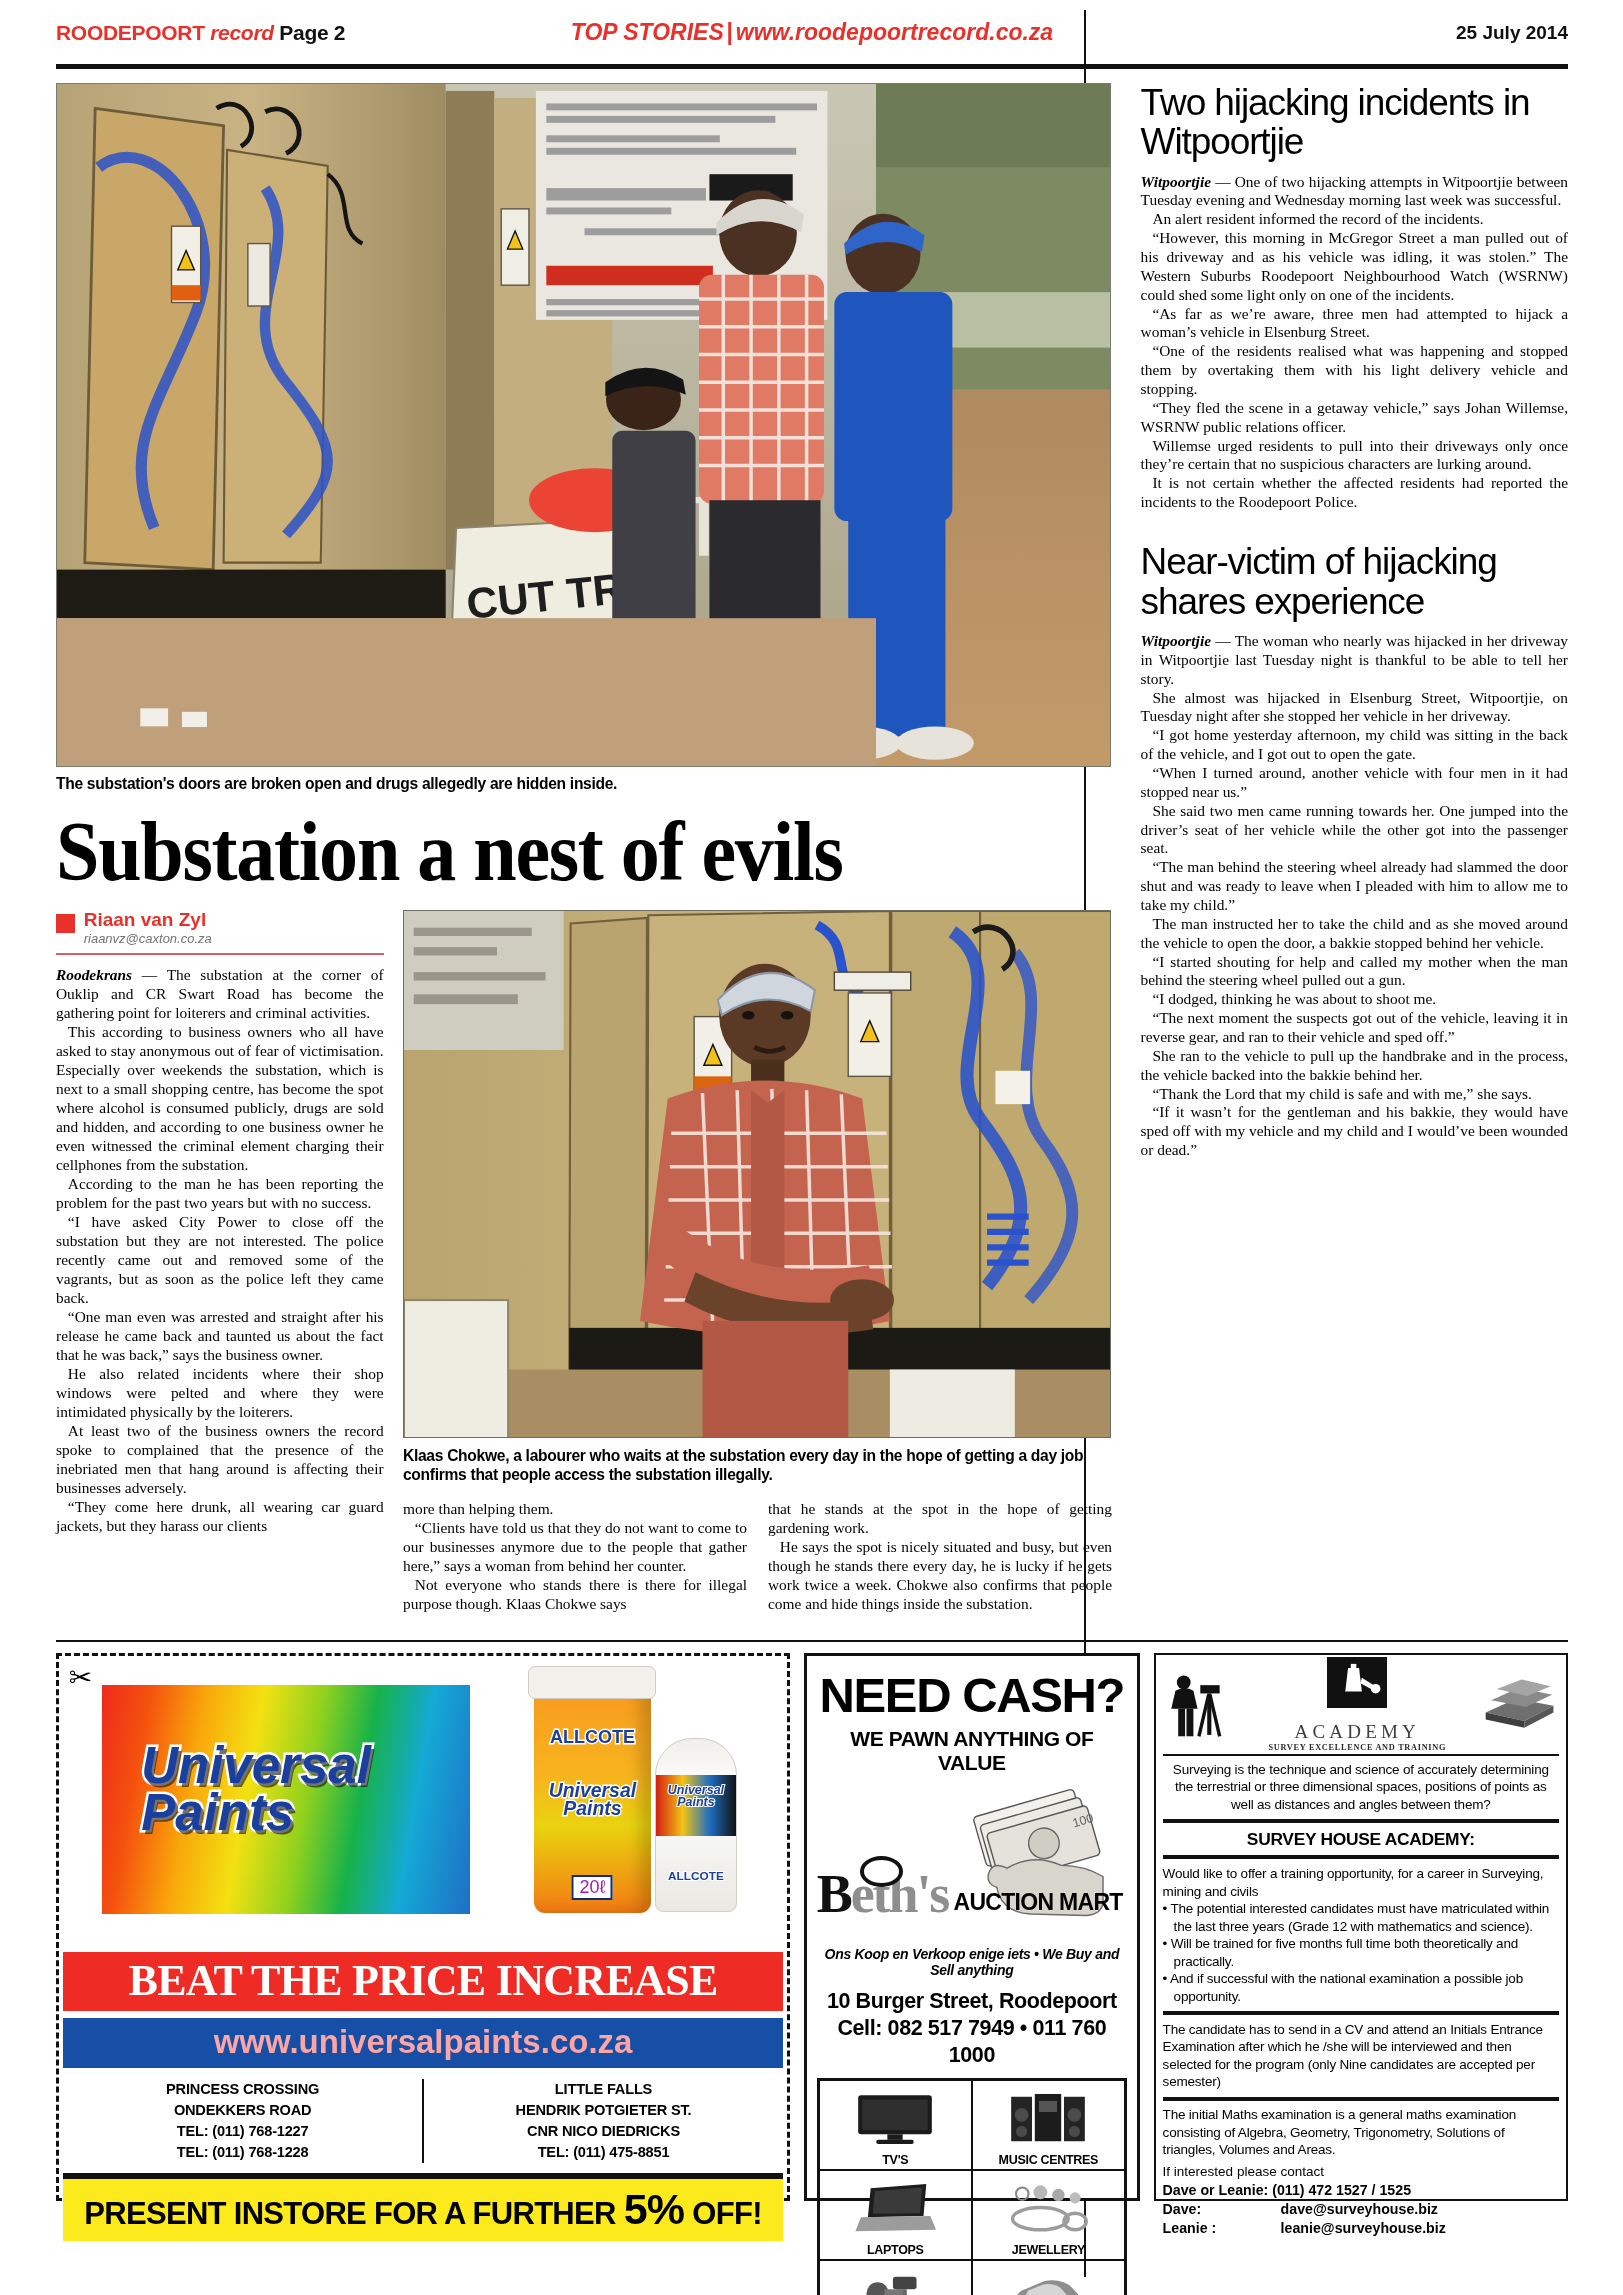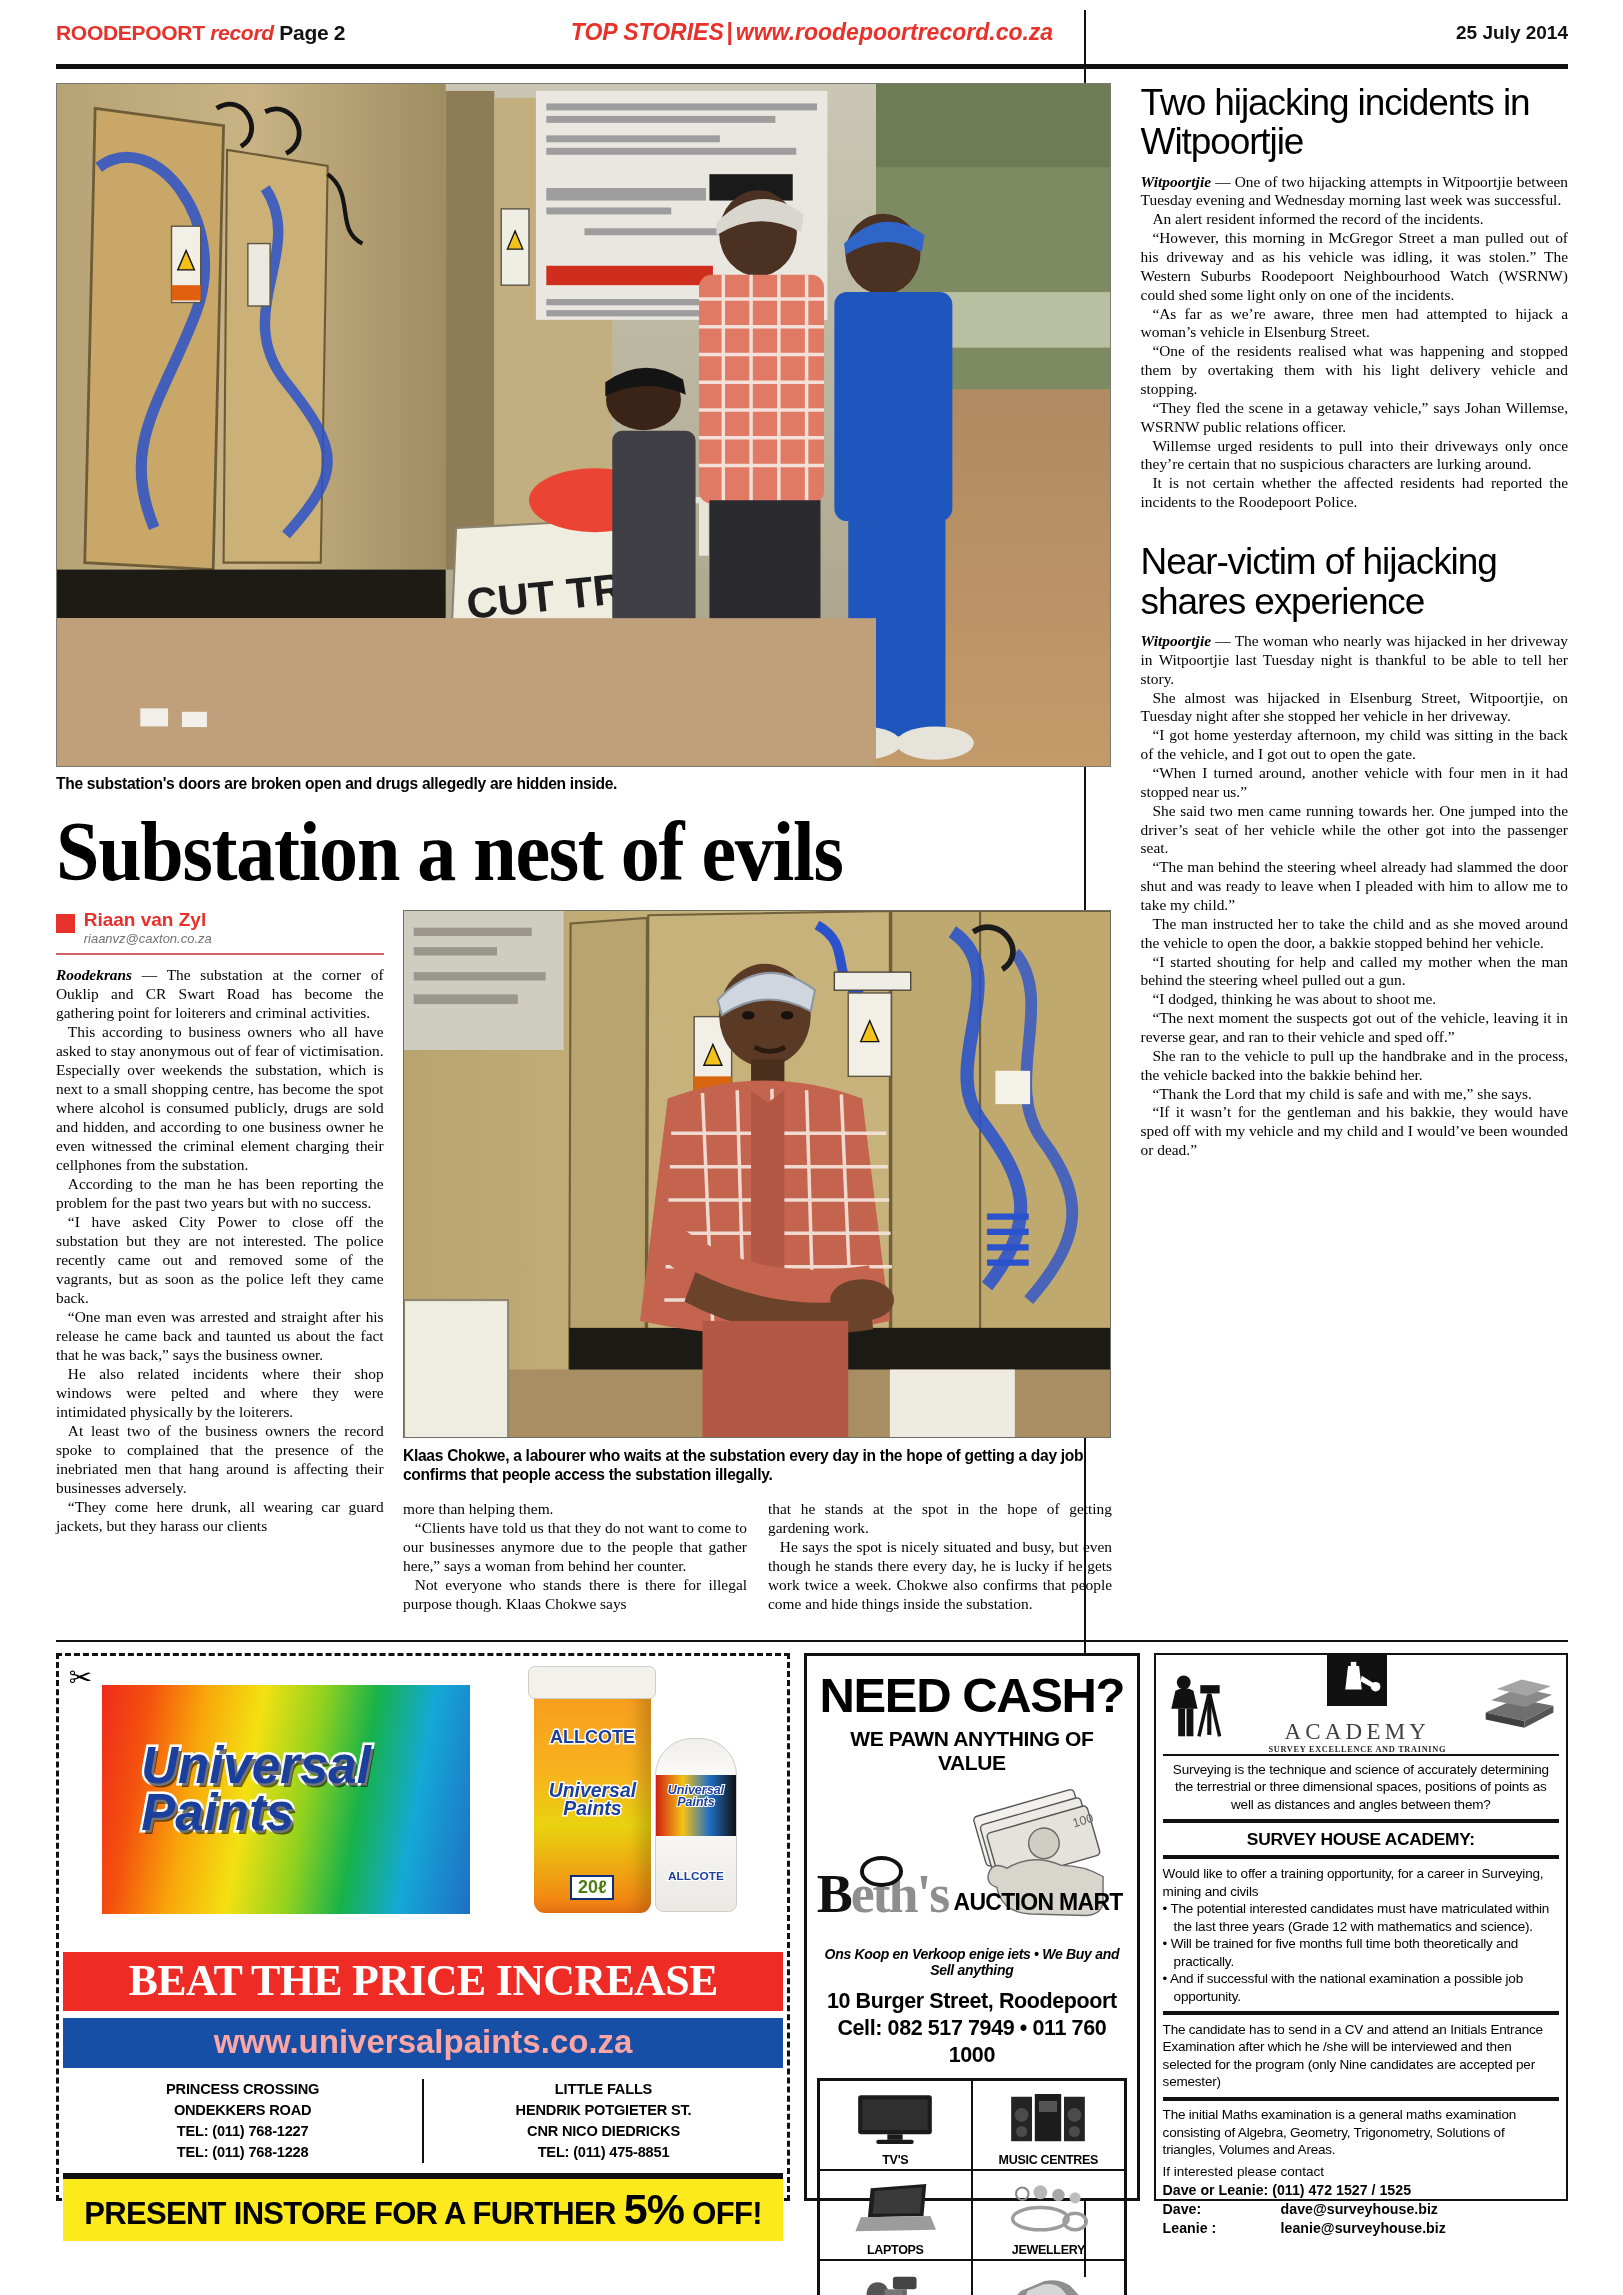--- a/index.html
+++ b/index.html
@@ -86,21 +86,21 @@
   .rainbow-blob {
     position: absolute; left: 39px; top: 25px; width: 368px; height: 229px;
     background: linear-gradient(100deg,#ef2a1d 0%,#f4510e 12%,#f9a70a 26%,#f3e112 40%,#8fd11e 55%,#17b24a 68%,#14a9d6 82%,#1f6fc4 100%);
     filter: blur(0.3px);
   }
   .up-logo { position: absolute; left: 78px; top: 83px; font-family: "Liberation Sans", sans-serif; font-weight: 700; font-style: italic; font-size: 51px; line-height: 0.92; color: #1b3f9c; -webkit-text-stroke: 4.9px #fff; paint-order: stroke fill; text-shadow: 2.8px 3.5px 0 rgba(0,0,0,.55); }
   .bucket { position: absolute; right: 132px; top: 23.6px; width: 117px; height: 229px; border-radius: 7px 7px 11px 11px; background: linear-gradient(180deg,#f79a1e 0%,#f7b41e 40%,#e9d30f 62%,#f47a14 100%); box-shadow: inset -11px 0 15.3px rgba(0,0,0,.18); }
   .bucket-lid { position: absolute; left: -5.6px; top: -18px; width: 128px; height: 33px; border-radius: 7px; background: #f2f1ec; border: 1.4px solid #cfcdc5; }
   .bucket-allcote { position: absolute; top: 43px; width: 100%; text-align: center; font-family: "Liberation Sans", sans-serif; font-weight: 700; font-size: 18px; color: #1b3f9c; -webkit-text-stroke: 2.8px #fff; paint-order: stroke fill; }
   .bucket-brand { position: absolute; top: 97px; width: 100%; text-align: center; font-family: "Liberation Sans", sans-serif; font-weight: 700; font-style: italic; font-size: 19.4px; line-height: .95; color: #1b3f9c; -webkit-text-stroke: 2.8px #fff; paint-order: stroke fill; }
-  .bucket-vol { position: absolute; bottom: 12.5px; left: 50%; transform: translateX(-50%); font-family: "Liberation Sans", sans-serif; font-weight: 700; font-size: 18px; color: #4d7c0f; background: #fff; border: 2.1px solid #0b2f7a; padding: 0 5.6px; }
+  .bucket-vol { position: absolute; bottom: 12.5px; left: 50%; transform: translateX(-50%); font-family: "Liberation Sans", sans-serif; font-weight: 400; font-size: 18px; color: #a21caf; background: #fff; border: 2.1px solid #0b2f7a; padding: 0 5.6px; }
   .bucket2 { position: absolute; right: 46px; top: 78px; width: 82px; height: 174px; border-radius: 37px 37px 8.3px 8.3px; background: linear-gradient(180deg,#efeeea 0%,#ffffff 30%,#e9e8e3 100%); border: 1.4px solid #cfcdc5; overflow: hidden; }
   .bucket2-band { position: absolute; top: 36px; left: 0; right: 0; height: 61px; background: linear-gradient(90deg,#d21f12,#f3c314,#1f6fc4,#111); }
   .bucket2-brand { position: absolute; top: 46px; width: 100%; text-align: center; font-family: "Liberation Sans", sans-serif; font-weight: 700; font-style: italic; font-size: 12.5px; line-height: .95; color: #1b3f9c; -webkit-text-stroke: 2.1px #fff; paint-order: stroke fill; }
   .bucket2-allcote { position: absolute; bottom: 28px; width: 100%; text-align: center; font-family: "Liberation Sans", sans-serif; font-weight: 700; font-size: 11.8px; color: #1b3f9c; -webkit-text-stroke: 2.1px #fff; paint-order: stroke fill; }
 
   .band-red { background: #ee2b24; color: #fff; font-family: Liberation Serif, serif; font-weight: 700; font-size: 44px; text-align: center; letter-spacing: -0.7px; padding: 2.8px 0 5.6px; }
   .band-blue { background: #174ea6; color: #fca5a5; font-family: "Liberation Sans", sans-serif; font-weight: 700; font-size: 33px; text-align: center; letter-spacing: 0px; padding: 4.2px 0 7px; margin-top: 7px; }
   .stores { display: flex; margin-top: 11px; margin-bottom: 9.7px; }
   .store { flex: 1; text-align: center; font-family: "Liberation Sans", sans-serif; font-weight: 700; font-size: 14.6px; line-height: 1.45; letter-spacing: -0.2px; }
   .store + .store { border-left: 2.1px solid #111; }
@@ -124,21 +124,21 @@
   .bg-img { height: 67px; display: flex; align-items: center; justify-content: center; }
   .bg-label { font-family: "Liberation Sans", sans-serif; font-weight: 700; font-size: 12.5px; letter-spacing: -0.3px; padding-bottom: 1.4px; }
 
   
   .survey-box { border: 2.8px solid #111; height: 100%; background: #fff; padding: 5.6px 7px; font-family: "Liberation Sans", sans-serif; }
   .sv-top { display: flex; align-items: center; justify-content: space-between; height: 89px; }
   .sv-surveyor { width: 76px; height: 67px; }
   .sv-books { width: 83px; height: 60px; }
   .sv-logo { text-align: center; }
   .sv-mark { width: 60px; height: 51px; background: #111; margin: 0 auto; position: relative; }
-  .sv-acad { font-family: "Liberation Serif", serif; font-size: 23px; letter-spacing: 4.2px; color: #3f3f3f; margin-top: 13px; }
+  .sv-acad { font-family: "Liberation Serif", serif; font-size: 19px; letter-spacing: 4.2px; color: #3f3f3f; margin-top: 13px; }
   .sv-excel { font-family: "Liberation Serif", serif; font-weight: 700; font-size: 8.3px; letter-spacing: 0.7px; color: #2a2a2a; }
   .sv-rule { height: 2.8px; background: #111; margin: 4.2px 0; }
   .sv-rule2 { height: 4.2px; background: #111; margin: 5.6px 0; }
   .sv-q { font-size: 13.5px; line-height: 1.3; text-align: center; letter-spacing: -0.2px; }
   .sv-title { font-weight: 700; font-size: 17.4px; text-align: center; letter-spacing: -0.3px; }
   .sv-p { font-size: 13.5px; line-height: 1.3; letter-spacing: -0.2px; }
   .sv-li { font-size: 13.5px; line-height: 1.3; letter-spacing: -0.2px; padding-left: 11px; text-indent: -11px; }
   .sv-contact { font-size: 13.5px; line-height: 1.3; }
   .sv-b { font-weight: 700; font-size: 14.2px; line-height: 1.35; }
   .sv-row { display: flex; font-weight: 700; font-size: 14.2px; line-height: 1.35; }

